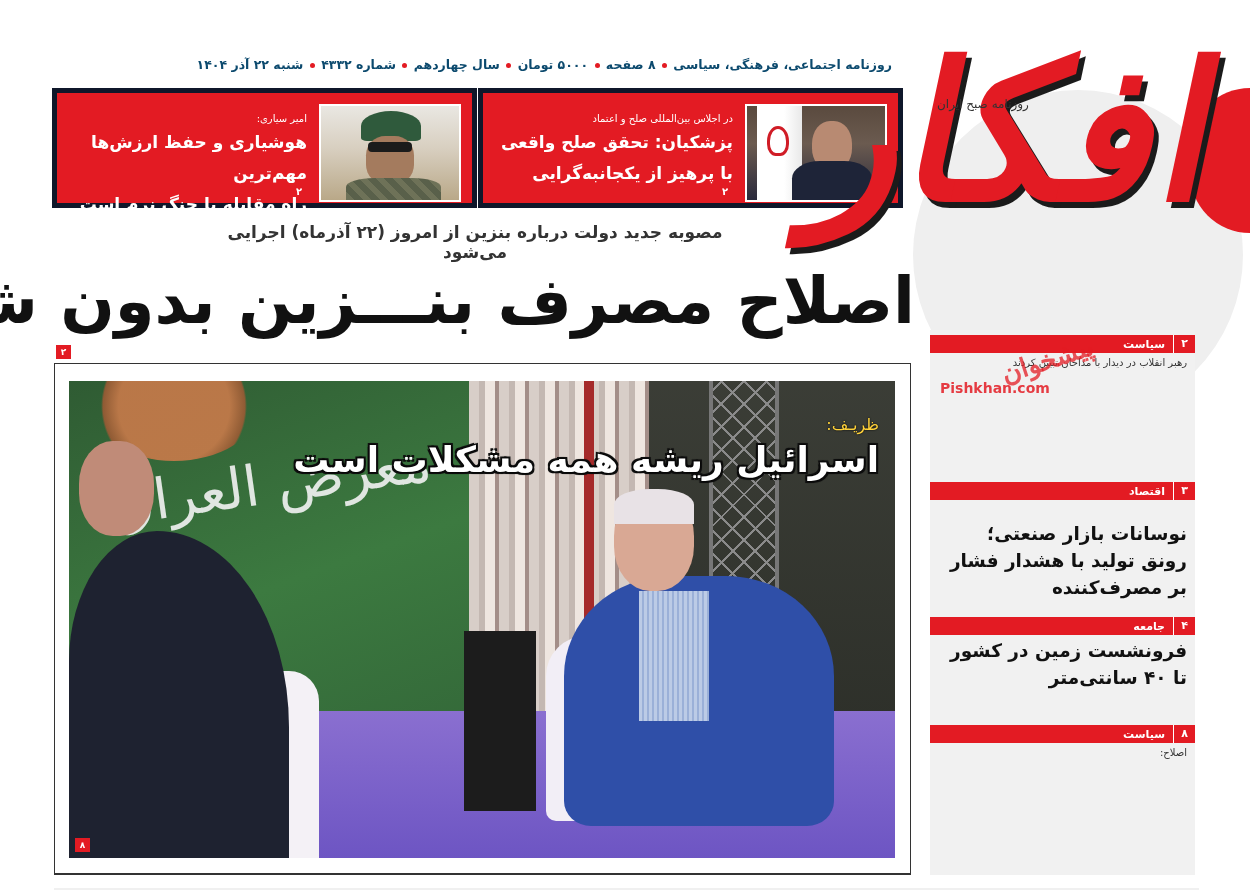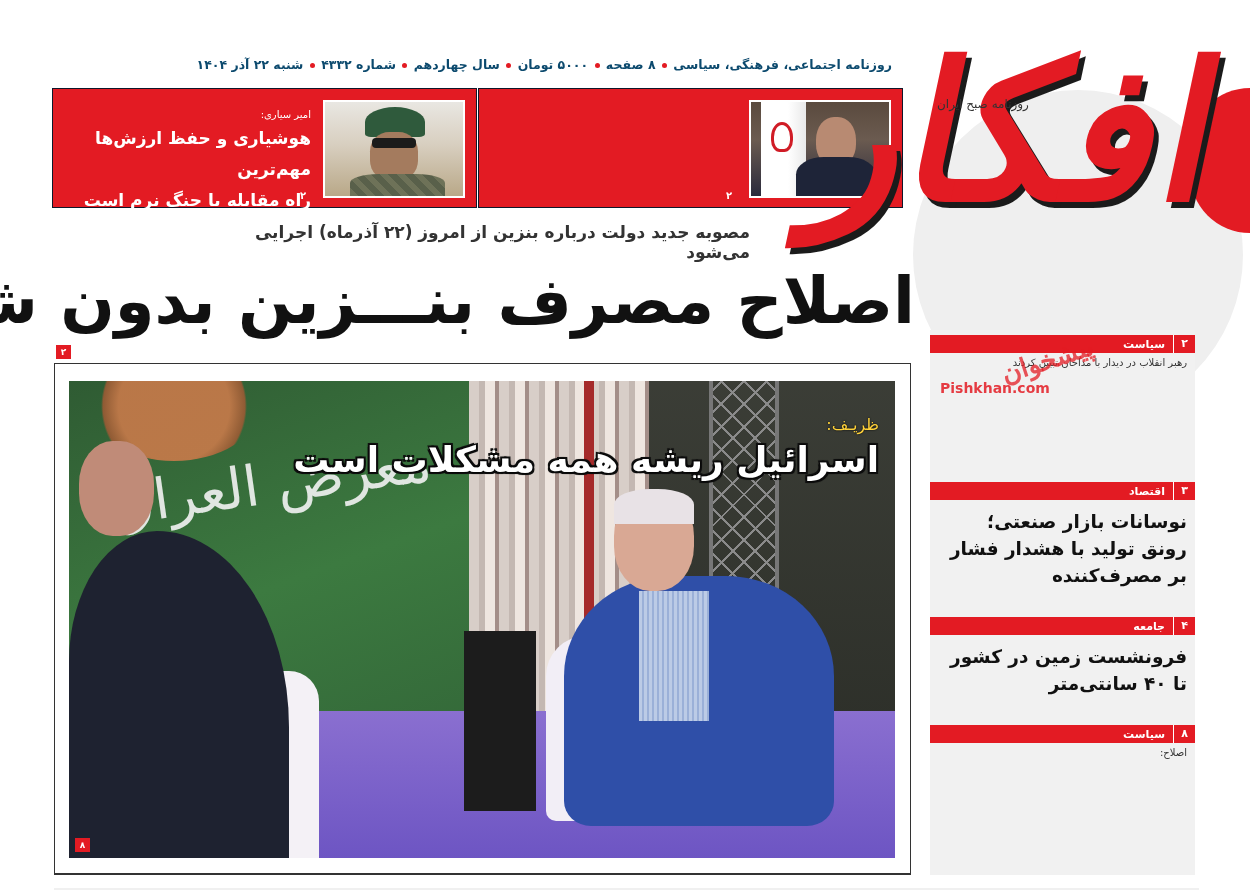--- a/index.html
+++ b/index.html
@@ -13,21 +13,21 @@
   .dateline .dot { display: inline-block; width: 5px; height: 5px; border-radius: 50%; background: #e31b23; margin: 0 2px; vertical-align: middle; }
 
   
   .logo-wrap { left: 905px; top: 28px; width: 345px; height: 300px; }
   .logo-arc-bg { position: absolute; left: 8px; top: 62px; width: 330px; height: 330px; border-radius: 50%; background: #efefef; }
   .logo-bar-right { position: absolute; left: 285px; top: 60px; width: 60px; height: 145px; background: #e31b23; border-radius: 60px 0 0 60px; }
   .logo-word { position: absolute; left: 5px; top: 10px; width: 300px; height: 270px; font-family: "DejaVu Serif", serif; font-weight: bold; font-size: 190px; line-height: 1; color: #e31b23; text-shadow: 6px 6px 0 #1b1b1b; direction: rtl; text-align: center; transform: skewX(-12deg); letter-spacing: -10px; }
   .logo-tagline { position: absolute; left: 32px; top: 69px; font-size: 12px; color: #333; white-space: nowrap; }
 
   
-  .promo { top: 88px; height: 120px; background: #e31b23; border: 1px solid #0f172a; }
+  .promo { top: 88px; height: 120px; background: #e31b23; border: 5px solid #0f172a; }
   .promo-1 { left: 478px; width: 425px; }
   .promo-2 { left: 52px; width: 425px; }
   .promo-photo { position: absolute; top: 11px; right: 11px; width: 142px; height: 98px; border: 2px solid #fff; overflow: hidden; }
   .promo-text { position: absolute; top: 20px; right: 165px; left: 10px; color: #fff; text-align: right; }
   .promo-kicker { font-size: 10px; color: #fff; margin-bottom: 3px; }
   .promo-title { font-size: 17px; font-weight: bold; line-height: 31px; }
   .promo-page { position: absolute; right: 170px; bottom: 6px; font-size: 10px; font-weight: bold; color: #fff; }
 
   .photo-pez { background: linear-gradient(180deg, #5a4a3e 0%, #6b5b50 40%, #2a2a3c 100%); }
   .photo-pez .flag { position: absolute; left: 10px; top: 0; width: 45px; height: 100%; background: linear-gradient(90deg, #fff 0 60%, #e9e9e9 100%); }
@@ -35,21 +35,21 @@
   .photo-pez .person-head { position: absolute; left: 65px; top: 15px; width: 40px; height: 50px; border-radius: 45%; background: #b88a72; }
   .photo-pez .person-body { position: absolute; left: 45px; top: 55px; width: 80px; height: 50px; border-radius: 35% 35% 0 0; background: #1e2438; }
 
   .photo-sayari { background: linear-gradient(180deg, #e9e7e2 0%, #d8cfc0 45%, #b9a888 100%); }
   .photo-sayari .cap { position: absolute; left: 40px; top: 5px; width: 60px; height: 30px; border-radius: 50% 50% 10% 10%; background: #2f5a3c; }
   .photo-sayari .face { position: absolute; left: 45px; top: 30px; width: 48px; height: 48px; border-radius: 40%; background: #a47b5e; }
   .photo-sayari .glasses { position: absolute; left: 47px; top: 36px; width: 44px; height: 10px; border-radius: 4px; background: #1b1b1b; }
   .photo-sayari .uniform { position: absolute; left: 25px; top: 72px; width: 95px; height: 30px; border-radius: 30% 30% 0 0; background: repeating-linear-gradient(45deg, #59604a 0 6px, #6e7258 6px 12px); }
 
   
-  .sub-head { left: 200px; top: 222px; width: 550px; font-size: 17px; font-weight: bold; color: #333; }
+  .sub-head { left: 200px; top: 222px; width: 550px; text-align: center; font-size: 17px; font-weight: bold; color: #333; }
   .main-head { left: 45px; top: 256px; width: 870px; text-align: right; font-size: 64px; font-weight: bold; color: #111; line-height: 90px; font-family: "DejaVu Sans", sans-serif; letter-spacing: -2px; white-space: nowrap; }
   .page-badge { width: 15px; height: 14px; background: #e31b23; color: #fff; font-size: 9px; font-weight: bold; text-align: center; line-height: 14px; }
   .main-head-page { left: 56px; top: 345px; }
 
   
   .lead-frame { left: 54px; top: 363px; width: 857px; height: 512px; border: 1.5px solid #333; border-bottom-width: 2px; background: #fff; }
   .lead-photo { position: absolute; left: 14px; top: 17px; width: 826px; height: 477px; overflow: hidden; background: #3a4a38; }
   .lp-green { position: absolute; left: 0; top: 0; width: 400px; height: 477px; background: linear-gradient(160deg, #2f5b33 0%, #3c7a40 45%, #2f5f35 100%); }
   .lp-medal { position: absolute; left: 20px; top: -30px; width: 170px; height: 110px; border-radius: 50%; background: radial-gradient(circle, #c97a4a 0 55%, #9a5a34 70%, transparent 72%); opacity: .9; }
   .lp-curtain { position: absolute; left: 400px; top: 0; width: 180px; height: 330px; background: repeating-linear-gradient(90deg, #d8cec8 0 10px, #c4b8b2 10px 16px, #efe6e0 16px 26px, #a48e88 26px 30px); }
@@ -103,20 +103,25 @@
   <span>شنبه ۲۲ آذر ۱۴۰۴</span>
 </div>
 
 <div class="abs promo promo-1">
   <div class="promo-photo photo-pez">
     <div class="flag"></div>
     <div class="flag-emblem"></div>
     <div class="person-head"></div>
     <div class="person-body"></div>
   </div>
+  <div class="promo-text">
+    <div class="promo-kicker">در اجلاس بین‌المللی صلح و اعتماد</div>
+    <div class="promo-title">پزشکیان: تحقق صلح واقعی</div>
+    <div class="promo-title">با پرهیز از یکجانبه‌گرایی</div>
+  </div>
   <div class="promo-page">۲</div>
 </div>
 
 <div class="abs promo promo-2">
   <div class="promo-photo photo-sayari">
     <div class="cap"></div>
     <div class="face"></div>
     <div class="glasses"></div>
     <div class="uniform"></div>
   </div>
@@ -172,29 +177,29 @@
       <span class="cat">سیاست</span>
     </div>
     <div class="side-kicker">رهبر انقلاب در دیدار با مداحان تبیین کردند</div>
   </div>
 
   <div class="side-item" style="top:152px;">
     <div class="side-bar">
       <span class="num">۳</span>
       <span class="cat">اقتصاد</span>
     </div>
-    <div class="side-title" style="margin-top:6px;">نوسانات بازار صنعتی؛ رونق تولید با هشدار فشار بر مصرف‌کننده</div>
+    <div class="side-title" style="margin-top:18px;">نوسانات بازار صنعتی؛ رونق تولید با هشدار فشار بر مصرف‌کننده</div>
   </div>
 
   <div class="side-item" style="top:287px;">
     <div class="side-bar">
       <span class="num">۴</span>
       <span class="cat">جامعه</span>
     </div>
-    <div class="side-title" style="margin-top:6px;">فرونشست زمین در کشور تا ۴۰ سانتی‌متر</div>
+    <div class="side-title" style="">فرونشست زمین در کشور تا ۴۰ سانتی‌متر</div>
   </div>
 
   <div class="side-item" style="top:395px;">
     <div class="side-bar">
       <span class="num">۸</span>
       <span class="cat">سیاست</span>
     </div>
     <div class="side-kicker">اصلاح:</div>
   </div>
 </div>

